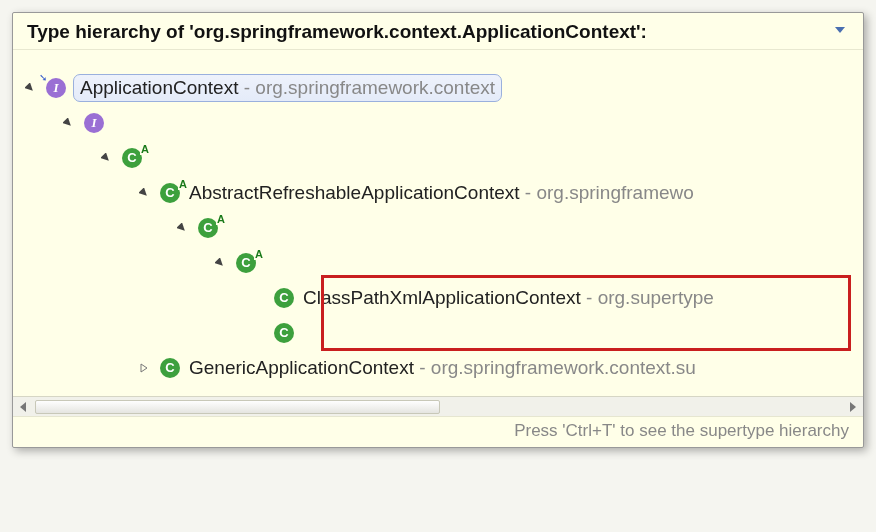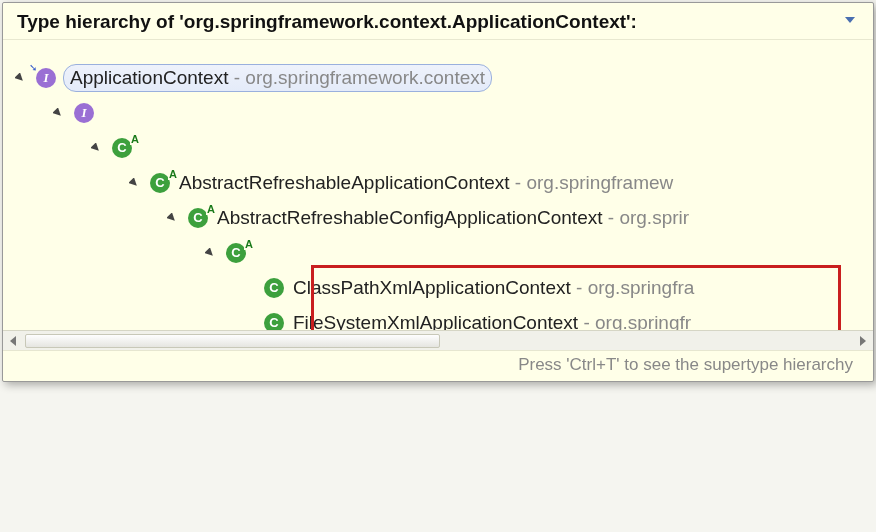--- a/index.html
+++ b/index.html
@@ -9,22 +9,22 @@
       width: 876px;
       height: 532px;
       overflow: hidden;
       position: relative;
     }
     .window {
       background: #ffffe8;
       border: 1px solid #999;
       border-radius: 2px;
       box-shadow: 3px 3px 8px rgba(0,0,0,0.3);
-      margin: 2px;
-      height: 380px;
+      margin: 12px;
+      height: 436px;
       display: flex;
       flex-direction: column;
     }
     .header {
       padding: 8px 14px 6px 14px;
       display: flex;
       justify-content: space-between;
       align-items: flex-start;
       border-bottom: 1px solid #e8e8d0;
     }
@@ -106,21 +106,21 @@
       position: absolute;
       top: -5px; left: -6px;
       font-size: 10px;
       color: #3a5fcc;
     }
     .node-label { color: #222; }
     .node-pkg { color: #888; }
     .selected {
       background: linear-gradient(#eef2fb, #e4ebf9);
       border: 1px solid #9ab0dd;
-      border-radius: 13px;
+      border-radius: 7px;
       padding: 2px 6px;
       margin-left: -2px;
     }
     .highlight-box {
       position: absolute;
       border: 3px solid #c91f1f;
       pointer-events: none;
     }
     .scrollbar-h {
       height: 20px;
@@ -143,21 +143,21 @@
     .scroll-thumb {
       position: absolute;
       left: 2px; top: 1px;
       width: 50%; height: 14px;
       background: linear-gradient(#fefefe, #e5e5e0);
       border: 1px solid #c8c8b8;
       border-radius: 2px;
     }
     .footer {
       text-align: right;
-      padding: 4px 20px 6px 10px;
+      padding: 4px 14px 6px 10px;
       font-size: 17px;
       color: #888;
       border-top: 1px solid #e6e6d0;
     }
   </style>
 </head>
 <body>
 
 <div class="window">
   <div class="header">
@@ -213,37 +213,36 @@
         <span class="indent"></span>
         <span class="expander">
           <svg width="10" height="10">
             <polygon points="1,1 9,5 1,9" fill="#444" transform="rotate(45 5 5)"></polygon>
           </svg>
         </span>
         <span class="icon">
           <span class="icon-class">C</span>
           <span class="abstract-a">A</span>
         </span>
-        <span><span class="node-label">AbstractRefreshableApplicationContext</span><span class="node-pkg"> - </span><span class="node-pkg">org.springframew</span></span>
+        <span><span class="node-label">AbstractRefreshableApplicationContext</span><span class="node-pkg"> - </span><span class="node-pkg">org.springframewo</span></span>
       </div>
       <div class="tree-row">
         <span class="indent"></span>
         <span class="indent"></span>
         <span class="indent"></span>
         <span class="indent"></span>
         <span class="expander">
           <svg width="10" height="10">
             <polygon points="1,1 9,5 1,9" fill="#444" transform="rotate(45 5 5)"></polygon>
           </svg>
         </span>
         <span class="icon">
           <span class="icon-class">C</span>
           <span class="abstract-a">A</span>
         </span>
-        <span><span class="node-label">AbstractRefreshableConfigApplicationContext</span><span class="node-pkg"> - </span><span class="node-pkg">org.sprir</span></span>
       </div>
       <div class="tree-row">
         <span class="indent"></span>
         <span class="indent"></span>
         <span class="indent"></span>
         <span class="indent"></span>
         <span class="indent"></span>
         <span class="expander">
           <svg width="10" height="10">
             <polygon points="1,1 9,5 1,9" fill="#444" transform="rotate(45 5 5)"></polygon>
@@ -258,47 +257,47 @@
         <span class="indent"></span>
         <span class="indent"></span>
         <span class="indent"></span>
         <span class="indent"></span>
         <span class="indent"></span>
         <span class="indent"></span>
         <span class="no-expander"></span>
         <span class="icon">
           <span class="icon-class">C</span>
         </span>
-        <span><span class="node-label">ClassPathXmlApplicationContext</span><span class="node-pkg"> - </span><span class="node-pkg">org.springfra</span></span>
+        <span><span class="node-label">ClassPathXmlApplicationContext</span><span class="node-pkg"> - </span><span class="node-pkg">org.supertype</span></span>
       </div>
       <div class="tree-row">
         <span class="indent"></span>
         <span class="indent"></span>
         <span class="indent"></span>
         <span class="indent"></span>
         <span class="indent"></span>
         <span class="indent"></span>
         <span class="no-expander"></span>
         <span class="icon">
           <span class="icon-class">C</span>
         </span>
-        <span><span class="node-label">FileSystemXmlApplicationContext</span><span class="node-pkg"> - </span><span class="node-pkg">org.springfr</span></span>
       </div>
       <div class="tree-row">
         <span class="indent"></span>
         <span class="indent"></span>
         <span class="indent"></span>
         <span class="expander">
           <svg width="10" height="10">
             <polygon points="2,1 8,5 2,9" fill="none" stroke="#777" stroke-width="1"></polygon>
           </svg>
         </span>
         <span class="icon">
           <span class="icon-class">C</span>
         </span>
+        <span><span class="node-label">GenericApplicationContext</span><span class="node-pkg"> - </span><span class="node-pkg">org.springframework.context.su</span></span>
       </div>
     </div>
 
   <div class="scrollbar-h">
     <div class="scroll-btn">
       <svg width="8" height="10">
           <polygon points="7,0 7,10 1,5" fill="#777"></polygon>
         </svg>
     </div>
     <div class="scroll-track">

